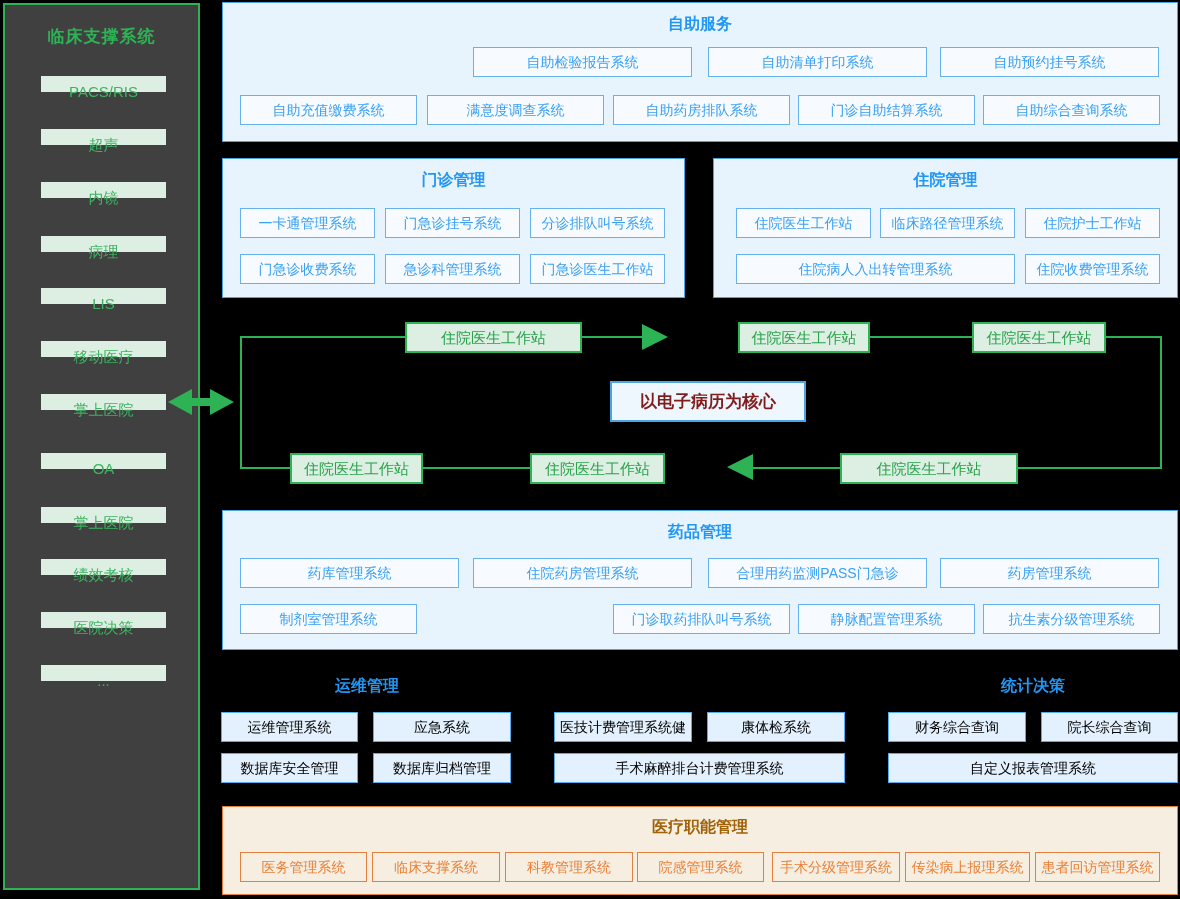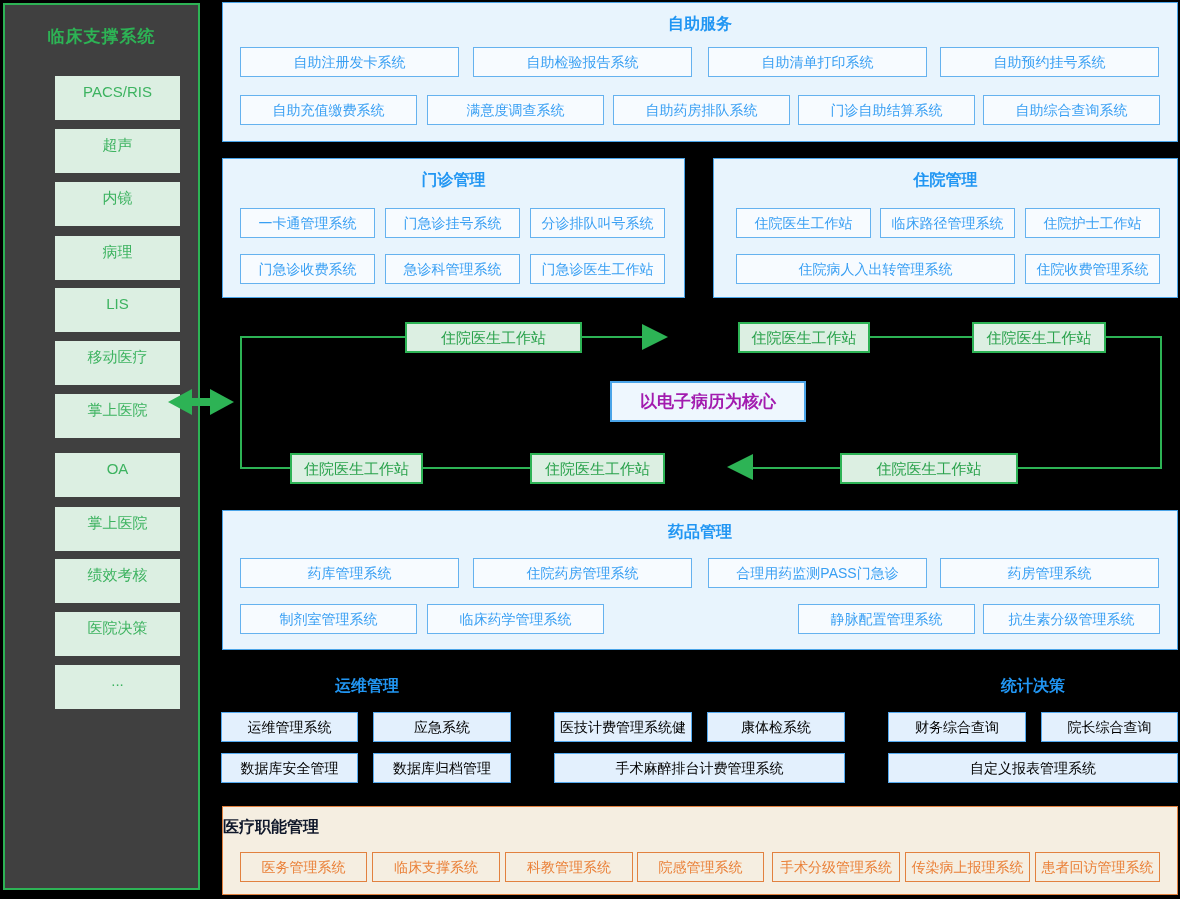--- a/index.html
+++ b/index.html
@@ -4,21 +4,21 @@
 <style>
   html,body{margin:0;padding:0;background:#000;}
   .page{position:relative;width:1180px;height:899px;background:#000;
         font-family:"Liberation Sans","DejaVu Sans",sans-serif;overflow:hidden;}
   .abs{position:absolute;box-sizing:content-box;}
 
   
   .sidebar{left:3px;top:3px;width:193px;height:883px;border:2px solid #2db355;background:#404040;}
   .side-title{left:0;top:20px;width:100%;text-align:center;color:#2db355;
               font-weight:bold;font-size:17px;letter-spacing:1px;}
-  .side-item{left:50px;width:125px;height:44px;background:#dcefe2;color:#3db360;
+  .side-item{left:36px;width:125px;height:16px;background:#dcefe2;color:#3db360;
              font-size:15px;line-height:32px;text-align:center;}
 
   
   .panel{background:#e8f4fd;border:1px solid #4aa4e8;}
   .panel-title{left:0;top:11px;width:100%;text-align:center;font-weight:bold;
                color:#2196f3;font-size:16px;}
   .bbox{height:28px;background:#f7fbff;border:1px solid #65b2ef;color:#389ff3;
         font-size:14px;line-height:28px;text-align:center;white-space:nowrap;}
 
   
@@ -33,26 +33,26 @@
   .tri{width:0;height:0;}
   .tri-right{border-top:13px solid transparent;border-bottom:13px solid transparent;
              border-left:26px solid #2db355;}
   .tri-left{border-top:13px solid transparent;border-bottom:13px solid transparent;
             border-right:26px solid #2db355;}
   .dbl-head-l{border-top:13px solid transparent;border-bottom:13px solid transparent;
               border-right:24px solid #2db355;}
   .dbl-head-r{border-top:13px solid transparent;border-bottom:13px solid transparent;
               border-left:24px solid #2db355;}
   .emr{left:610px;top:381px;width:192px;height:37px;background:#eef7fe;
-       border:2px solid #4aa4e8;color:#a21caf;font-weight:bold;font-size:17px;
+       border:2px solid #4aa4e8;color:#7f1d1d;font-weight:bold;font-size:17px;
        line-height:37px;text-align:center;}
 
   
   .opanel{left:222px;top:806px;width:954px;height:87px;background:#f5eee1;border:1px solid #e2813f;}
-  .opanel-title{left:0;top:10px;width:100%;text-align:left;font-weight:bold;color:#0f172a;font-size:16px;}
+  .opanel-title{left:0;top:10px;width:100%;text-align:center;font-weight:bold;color:#a16207;font-size:16px;}
   .obox{height:28px;background:transparent;border:1px solid #e2813f;color:#ea8038;
         font-size:14px;line-height:28px;text-align:center;white-space:nowrap;}
 </style>
 </head>
 <body>
 
 <div class="page">
 
   <div class="abs sidebar">
     <div class="abs side-title">临床支撑系统</div>
@@ -65,21 +65,20 @@
     <div class="abs side-item" style="top:389px">掌上医院</div>
     <div class="abs side-item" style="top:448px">OA</div>
     <div class="abs side-item" style="top:502px">掌上医院</div>
     <div class="abs side-item" style="top:554px">绩效考核</div>
     <div class="abs side-item" style="top:607px">医院决策</div>
     <div class="abs side-item" style="top:660px">...</div>
   </div>
 
   <div class="abs panel" style="left:222px;top:2px;width:954px;height:138px">
     <div class="abs panel-title">自助服务</div>
-    <div class="abs bbox" style="left:17px;top:44px;width:217px">自助注册发卡系统</div>
     <div class="abs bbox" style="left:250px;top:44px;width:217px">自助检验报告系统</div>
     <div class="abs bbox" style="left:485px;top:44px;width:217px">自助清单打印系统</div>
     <div class="abs bbox" style="left:717px;top:44px;width:217px">自助预约挂号系统</div>
     <div class="abs bbox" style="left:17px;top:92px;width:175px">自助充值缴费系统</div>
     <div class="abs bbox" style="left:204px;top:92px;width:175px">满意度调查系统</div>
     <div class="abs bbox" style="left:390px;top:92px;width:175px">自助药房排队系统</div>
     <div class="abs bbox" style="left:575px;top:92px;width:175px">门诊自助结算系统</div>
     <div class="abs bbox" style="left:760px;top:92px;width:175px">自助综合查询系统</div>
   </div>
 
@@ -128,21 +127,21 @@
 
   <div class="abs emr">以电子病历为核心</div>
 
   <div class="abs panel" style="left:222px;top:510px;width:954px;height:138px">
     <div class="abs panel-title">药品管理</div>
     <div class="abs bbox" style="left:17px;top:47px;width:217px">药库管理系统</div>
     <div class="abs bbox" style="left:250px;top:47px;width:217px">住院药房管理系统</div>
     <div class="abs bbox" style="left:485px;top:47px;width:217px">合理用药监测PASS门急诊</div>
     <div class="abs bbox" style="left:717px;top:47px;width:217px">药房管理系统</div>
     <div class="abs bbox" style="left:17px;top:93px;width:175px">制剂室管理系统</div>
-    <div class="abs bbox" style="left:204px;top:93px;width:175px">临床药学管理系统</div>
+    <div class="abs bbox" style="left:390px;top:93px;width:175px">门诊取药排队叫号系统</div>
     <div class="abs bbox" style="left:575px;top:93px;width:175px">静脉配置管理系统</div>
     <div class="abs bbox" style="left:760px;top:93px;width:175px">抗生素分级管理系统</div>
   </div>
 
   <div class="abs col-title" style="left:222px;width:290px">运维管理</div>
   <div class="abs col-title" style="left:888px;width:290px">统计决策</div>
 
   <div class="abs fbox" style="left:221px;top:712px;width:135px">运维管理系统</div>
   <div class="abs fbox" style="left:373px;top:712px;width:136px">应急系统</div>
   <div class="abs fbox" style="left:221px;top:753px;width:135px">数据库安全管理</div>

